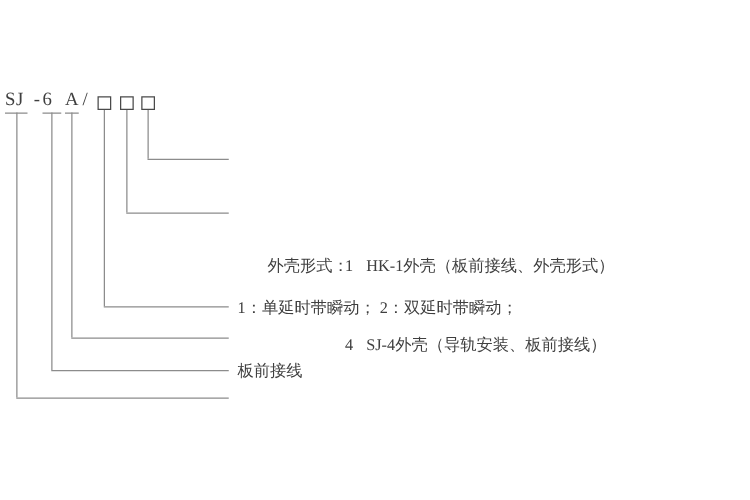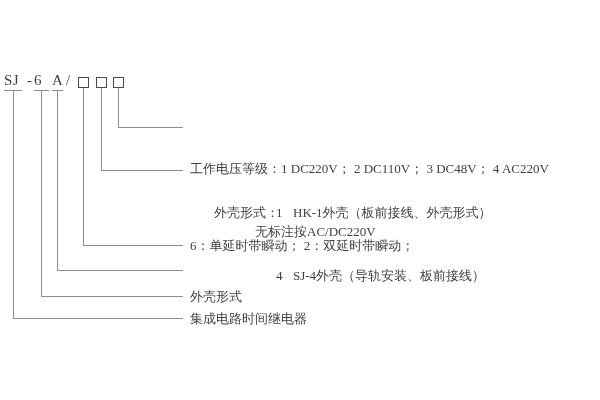--- a/index.html
+++ b/index.html
@@ -80,30 +80,25 @@
   <span class="vline" style="left:101px;top:88px;height:82px"></span>
   <span class="vline" style="left:118px;top:88px;height:39px"></span>
 
   <span class="hline" style="left:118px;top:127px;width:65px"></span>
   <span class="hline" style="left:101px;top:170px;width:82px"></span>
   <span class="hline" style="left:83px;top:245px;width:100px"></span>
   <span class="hline" style="left:57px;top:270px;width:126px"></span>
   <span class="hline" style="left:41px;top:296px;width:142px"></span>
   <span class="hline" style="left:13px;top:318px;width:170px"></span>
 
-  <div class="label multiline" style="left:190px;top:116px">
-    <div>工作电压等级：1 DC220V； 2 DC110V； 3 DC48V； 4 AC220V</div>
-    <div class="indent2">无标注按AC/DC220V</div>
-  </div>
 
   <div class="label multiline" style="left:190px;top:160px">
     <div><span class="case-title">外壳形式：</span><span class="case-num">1</span><span>HK-1外壳（板前接线、外壳形式）</span></div>
     <div><span class="case-title"></span><span class="case-num">4</span><span>SJ-4外壳（导轨安装、板前接线）</span></div>
   </div>
 
-  <div class="label" style="left:190px;top:238px">6：单延时带瞬动； 2：双延时带瞬动；</div>
+  <div class="label" style="left:190px;top:238px">1：单延时带瞬动； 2：双延时带瞬动；</div>
 
 
-  <div class="label" style="left:190px;top:289px">外壳形式</div>
+  <div class="label" style="left:190px;top:289px">板前接线</div>
 
-  <div class="label" style="left:190px;top:311px">集成电路时间继电器</div>
 
 </div>
 
 </body></html>

